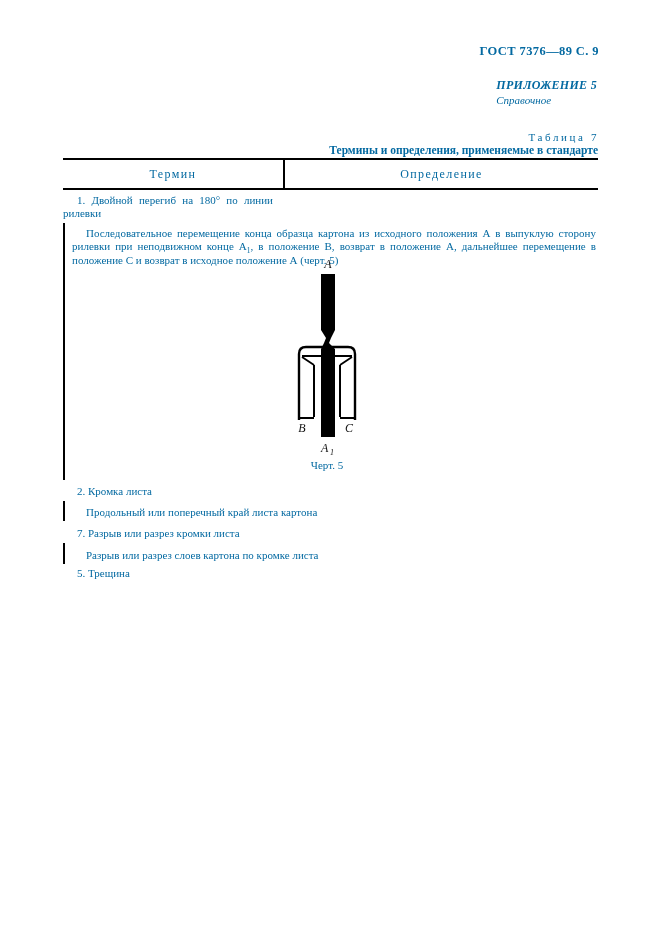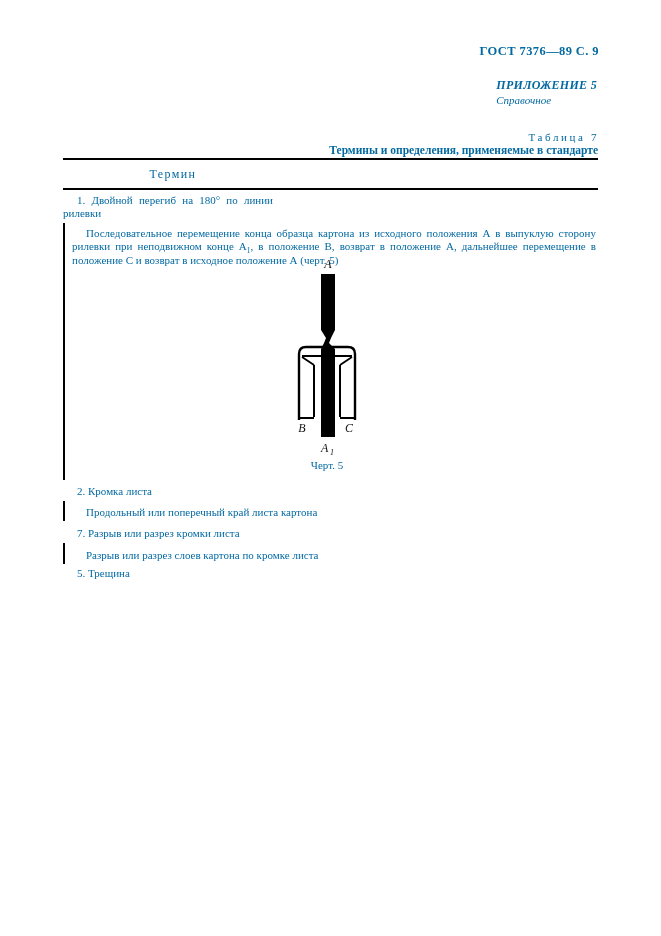--- a/index.html
+++ b/index.html
@@ -135,20 +135,21 @@
   </div>
 
   <div class="table-label">Таблица 7</div>
 
   <div class="table-title">Термины и определения, применяемые в стандарте</div>
 
   <div class="doc-table">
 
     <div class="thead">
       <div class="th th-term">Термин</div>
+      <div class="th th-def">Определение</div>
     </div>
 
     <div class="trow row-1">
       <div class="cell term-cell">
         <p>1. Двойной перегиб на 180° по линии рилевки</p>
       </div>
       <div class="cell def-cell">
         <p><span>Последовательное перемещение конца образца картона из исходного положения А в выпуклую сторону рилевки при неподвижном конце А</span><sub>1</sub><span>, в положение В, возврат в положение А, дальнейшее перемещение в положение С и возврат в исходное положение А (черт. 5)</span></p>
         <div class="figure-wrap">
           <svg width="84" height="200" viewBox="0 0 84 200">

